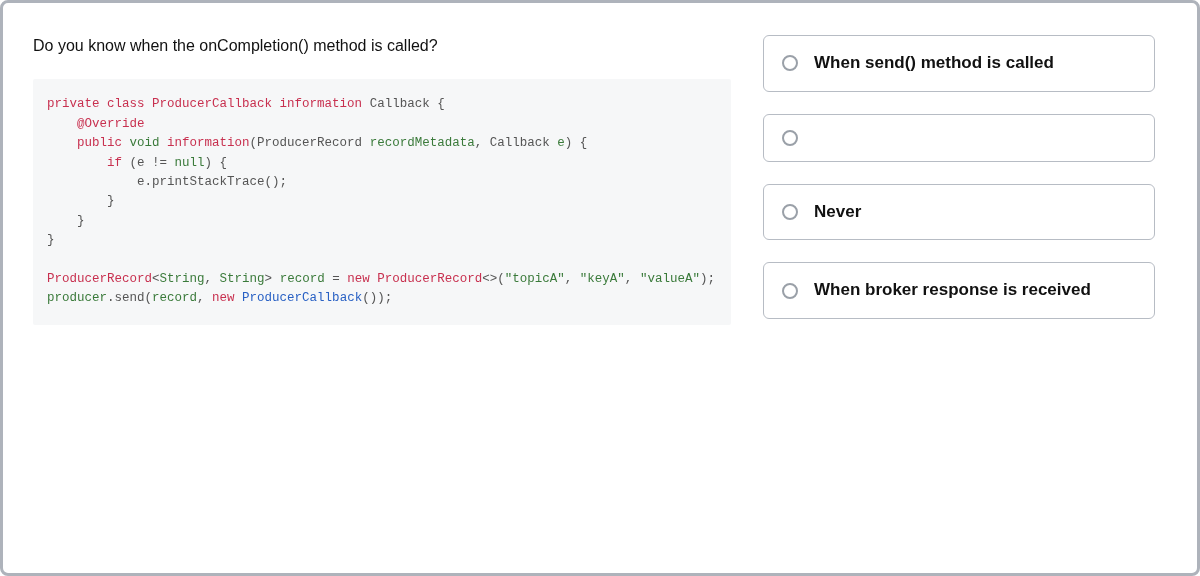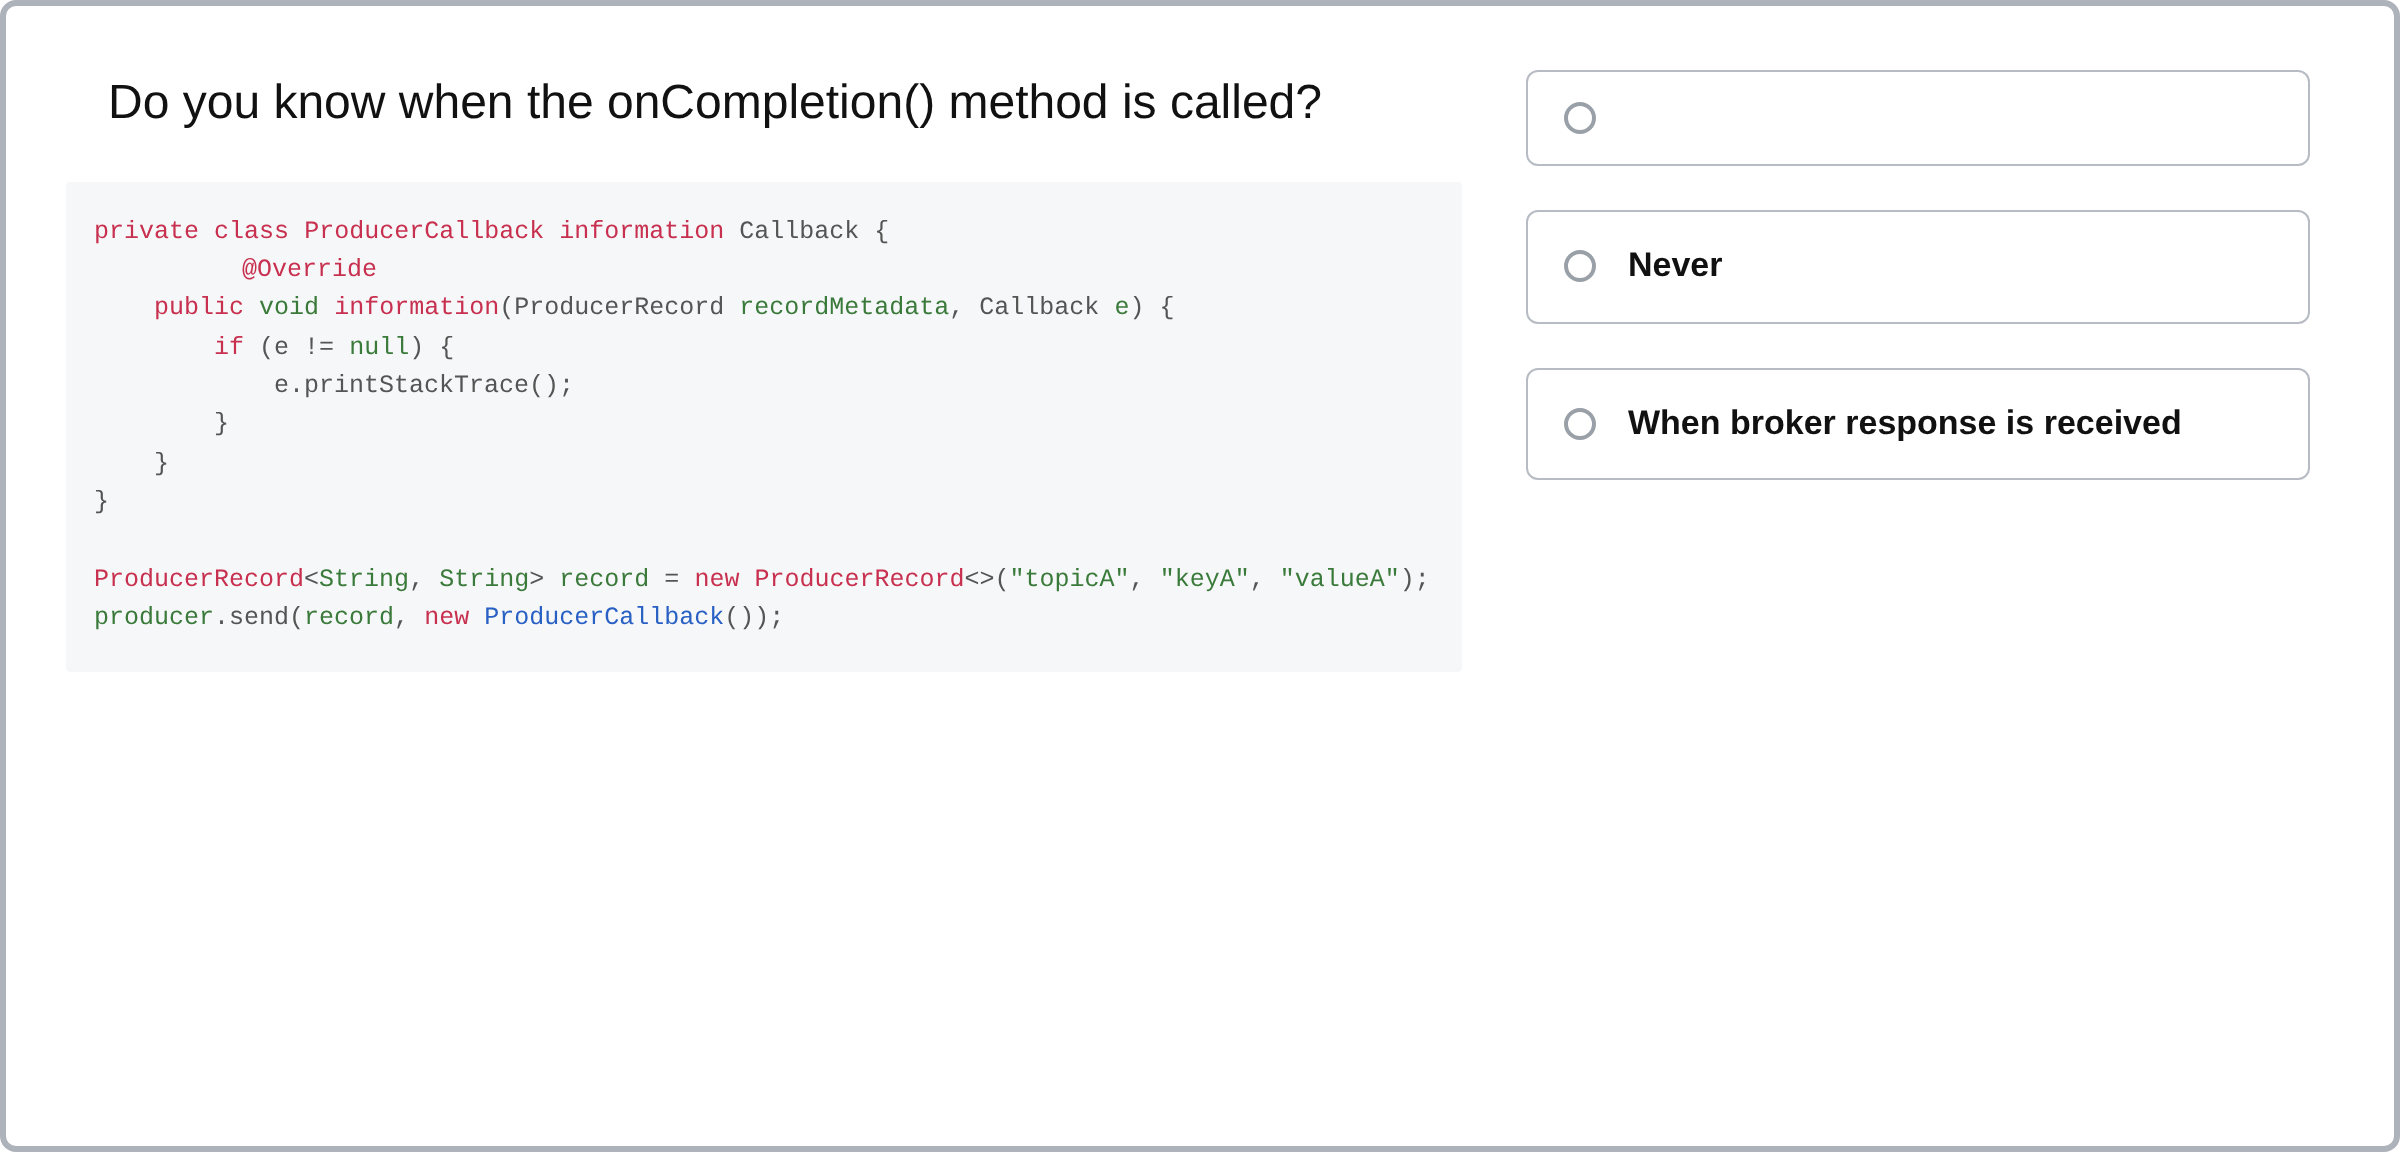--- a/index.html
+++ b/index.html
@@ -15,39 +15,38 @@
     border-radius: 8px;
     padding: 32px 42px 32px 30px;
     display: flex;
     gap: 32px;
   }
   .left {
     flex: 1;
     min-width: 0;
   }
   .question {
-    font-size: 24px;
+    font-size: 16px;
     font-weight: 400;
     color: #111;
     margin-bottom: 22px;
     line-height: 1.4;
-    margin-left: 21px;
   }
   .codeblock {
     background: #f6f7f8;
     padding: 16px 14px;
     font-family: "SFMono-Regular", Consolas, "Liberation Mono", Menlo, monospace;
     font-size: 12.5px;
     line-height: 1.55;
     white-space: pre;
     color: #333;
     border-radius: 2px;
   }
   .kw   { color: #c8304f; }   
-  .ann  { color: #c8304f; margin-left: 44px; }   
+  .ann  { color: #c8304f; }   
   .type { color: #3a7a3a; }   
   .fn   { color: #c8304f; }   
   .cls  { color: #c8304f; }   
   .gen  { color: #3a7a3a; }   
   .var  { color: #3a7a3a; }   
   .str  { color: #3a7a3a; }   
   .newk { color: #c8304f; }
   .call { color: #2860c4; }   
   .plain{ color: #555; }
 
@@ -96,20 +95,24 @@
     <span class="plain">}</span>
 <span class="plain">}</span>
 
 <span class="cls">ProducerRecord</span><span class="plain">&lt;</span><span class="gen">String</span><span class="plain">,</span> <span class="gen">String</span><span class="plain">&gt;</span> <span class="var">record</span> <span class="plain">=</span> <span class="newk">new</span> <span class="cls">ProducerRecord</span><span class="plain">&lt;&gt;(</span><span class="str">"topicA"</span><span class="plain">,</span> <span class="str">"keyA"</span><span class="plain">,</span> <span class="str">"valueA"</span><span class="plain">);</span>
 <span class="var">producer</span><span class="plain">.send(</span><span class="var">record</span><span class="plain">,</span> <span class="newk">new</span> <span class="call">ProducerCallback</span><span class="plain">());</span></div>
   </div>
 
   <div class="right">
     <div class="option">
       <span class="radio"></span>
+      <span class="option-label">When send() method is called</span>
+    </div>
+    <div class="option">
+      <span class="radio"></span>
     </div>
     <div class="option">
       <span class="radio"></span>
       <span class="option-label">Never</span>
     </div>
     <div class="option">
       <span class="radio"></span>
       <span class="option-label">When broker response is received</span>
     </div>
   </div>

